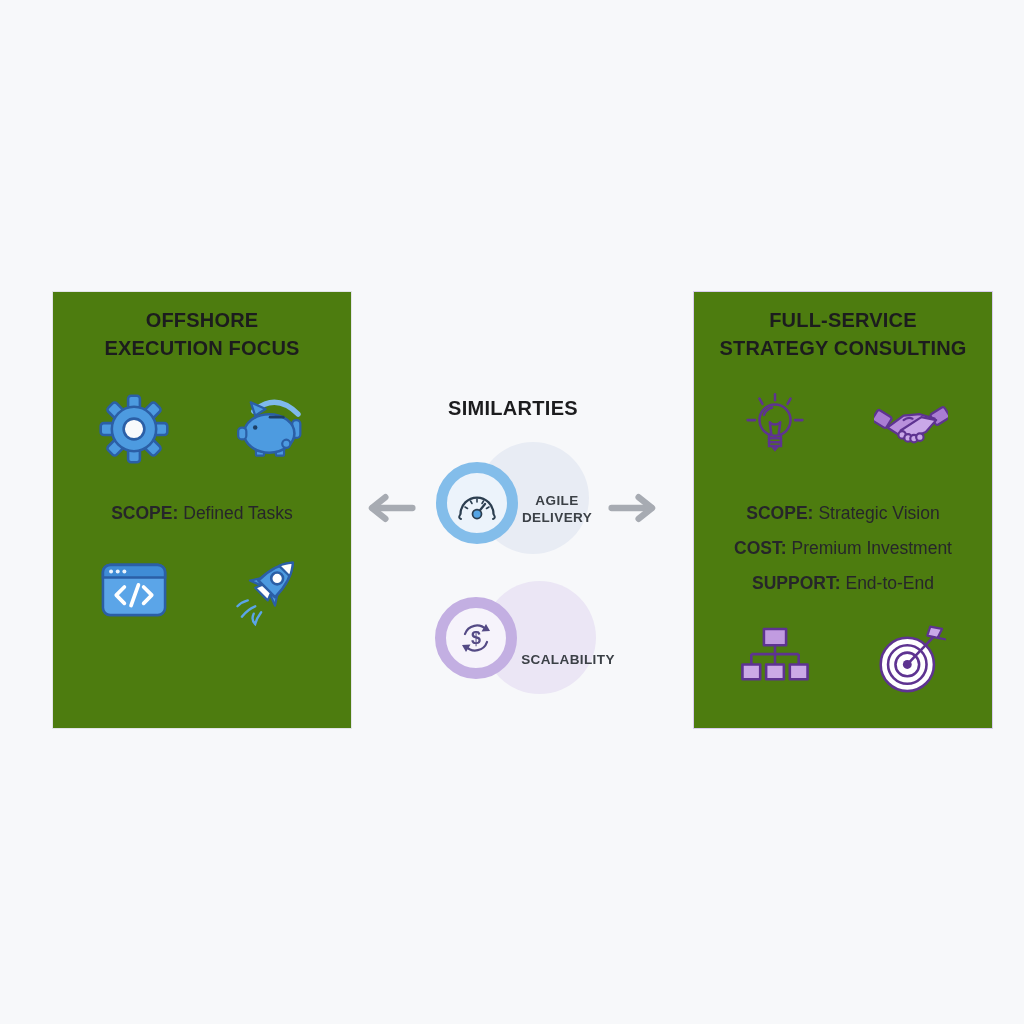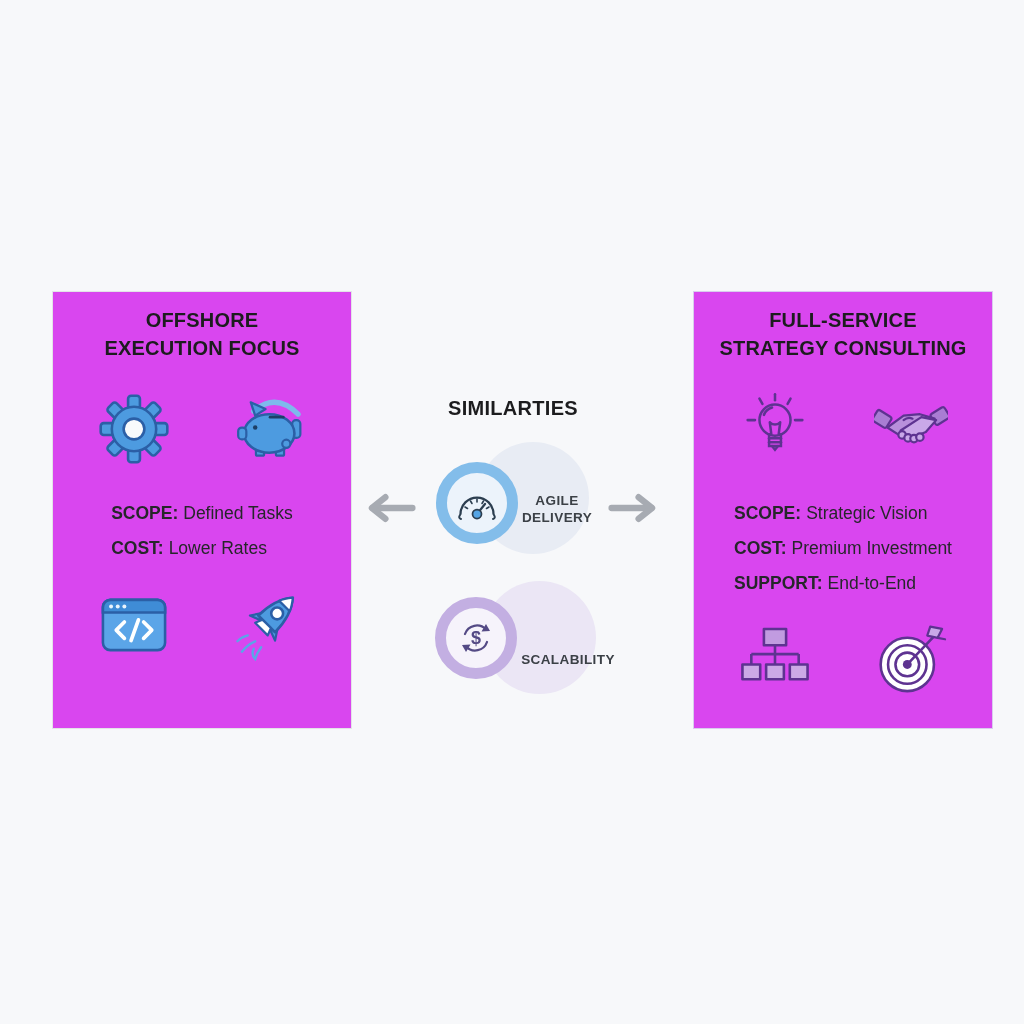--- a/index.html
+++ b/index.html
@@ -8,35 +8,35 @@
     background:#f7f8fa;
     font-family:"Liberation Sans", sans-serif;
     position:relative;overflow:hidden;
     color:#1d1d1f;
   }
   .stage{position:absolute;inset:0;}
 
   
   .panel{
     position:absolute;top:291px;width:300px;height:438px;
-    background:#d946ef;box-sizing:border-box;
+    background:#4d7c0f;box-sizing:border-box;
     display:flex;flex-direction:column;align-items:center;
   }
   .panel.left{left:52px;border:1px solid #e3e4e7;}
   .panel.right{left:671px;border:1px solid #d9cdee;margin-left:22px;}
   .panel-title{
     margin-top:14px;text-align:center;
     font-weight:bold;font-size:20px;line-height:28px;
     color:#1c1c1e;letter-spacing:.2px;
   }
   .panel-title span{display:block;}
   .icon-row{display:flex;gap:62px;margin-top:30px;align-items:center;}
   .icon-row.second{margin-top:22px;}
   .icon{width:74px;height:74px;display:block;}
-  .info-rows{margin-top:30px;text-align:left;font-size:17.5px;color:#26262a;}
+  .info-rows{margin-top:30px;text-align:center;font-size:17.5px;color:#26262a;}
   .info-row{line-height:35px;white-space:nowrap;}
   .info-label{font-weight:bold;margin-right:5px;}
 
   
   .center-heading{
     position:absolute;left:433px;top:397px;width:160px;
     text-align:center;font-weight:bold;font-size:20px;
     letter-spacing:.3px;color:#1c1c1e;
   }
   .badge-big{position:absolute;border-radius:50%;}
@@ -96,23 +96,20 @@
         <rect x="7" y="48" width="11" height="16" rx="5" fill="#4d9be0" stroke="#2b5fa6" stroke-width="3"></rect>
         <circle cx="30" cy="48" r="3" fill="#1d3f66"></circle>
         <path d="M50 34 H68" stroke="#1d3f66" stroke-width="3.5" stroke-linecap="round"></path>
         <circle cx="72" cy="70" r="5.5" fill="#4d9be0" stroke="#2b5fa6" stroke-width="3"></circle>
       </svg>
     </div>
 
     <div class="info-rows">
       <div class="info-row">
         <span class="info-label">SCOPE:</span><span>Defined Tasks</span>
-      </div>
-      <div class="info-row">
-        <span class="info-label">COST:</span><span>Lower Rates</span>
       </div>
     </div>
 
     <div class="icon-row second">
 
       <svg class="icon" viewBox="0 0 100 100">
         <rect x="8" y="16" width="84" height="68" rx="10" fill="#5ba5e8" stroke="#2b5fa6" stroke-width="3.5"></rect>
         <path d="M8 33 V26 a10 10 0 0 1 10-10 h64 a10 10 0 0 1 10 10 v7 Z" fill="#3f8cd6" stroke="#2b5fa6" stroke-width="3.5"></path>
         <circle cx="19" cy="25" r="2.7" fill="#eaf3fc"></circle>
         <circle cx="28" cy="25" r="2.7" fill="#eaf3fc"></circle>

